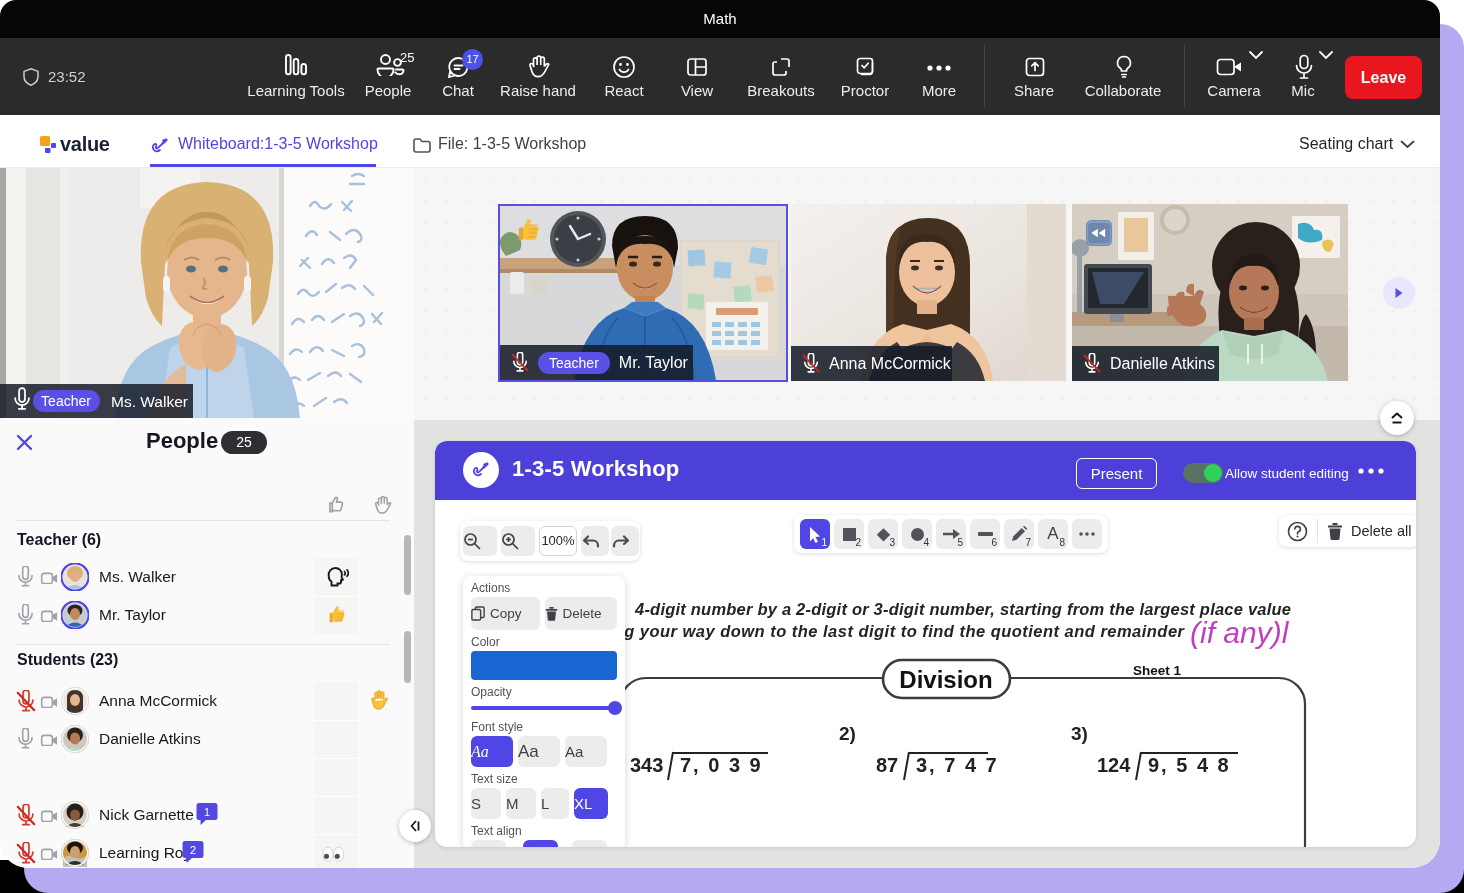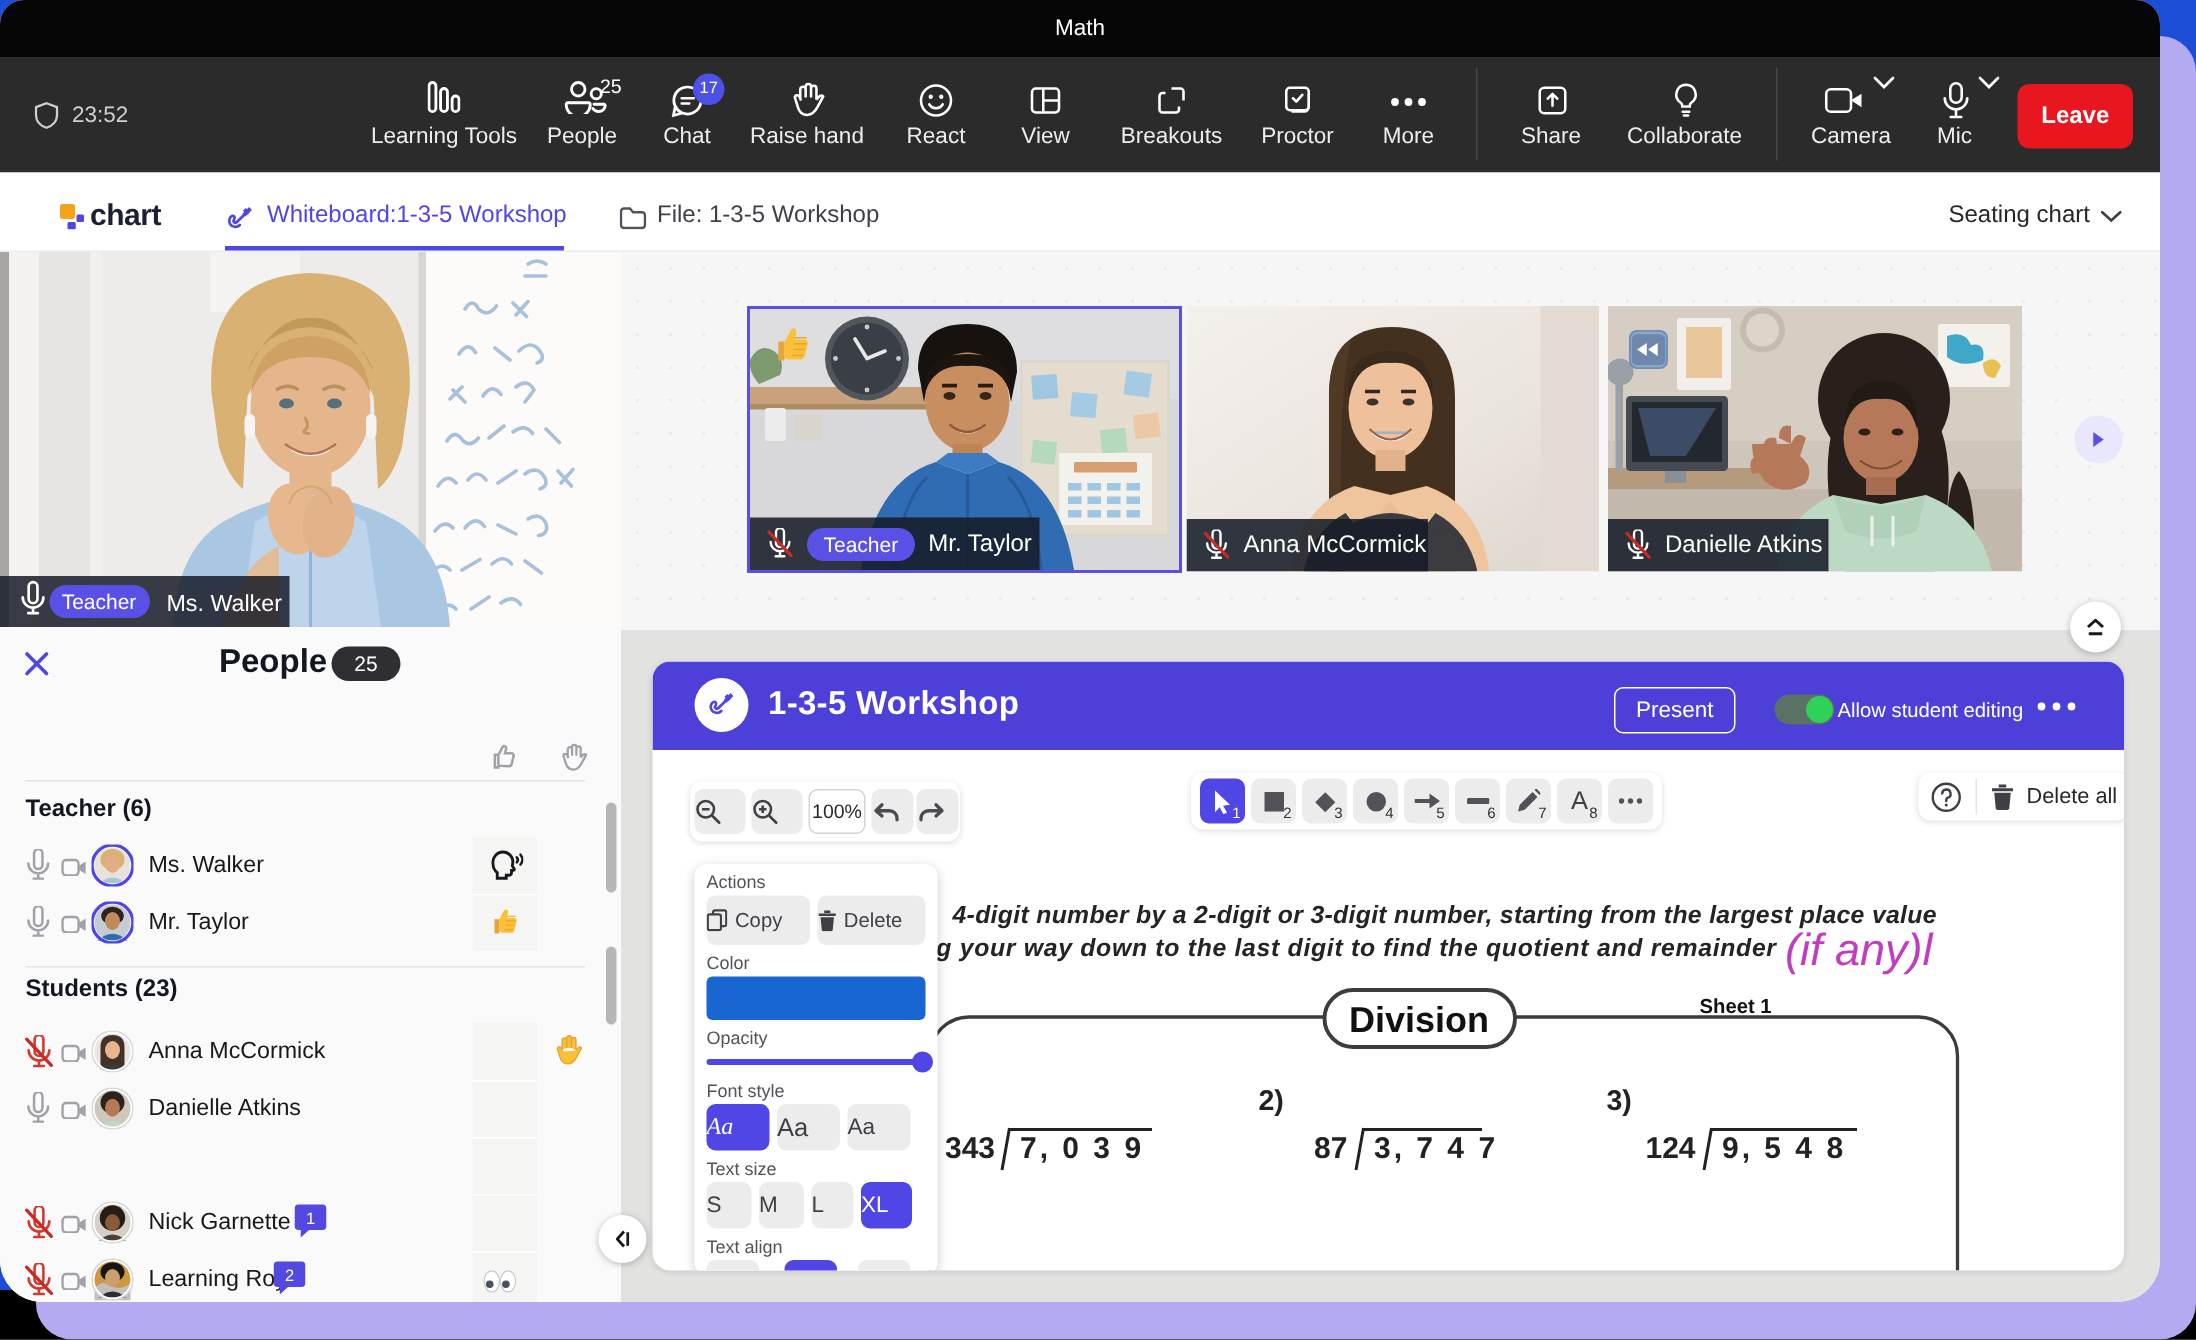--- a/index.html
+++ b/index.html
@@ -1,18 +1,18 @@
 <!DOCTYPE html>
 <html><head>
 <meta charset="utf-8">
 <style>
 *{margin:0;padding:0;box-sizing:border-box}
 html,body{width:1464px;height:893px;background:#000;overflow:hidden;font-family:"Liberation Sans",sans-serif}
 .ab{position:absolute}
-#stage{position:relative;width:1464px;height:860px;background:#1d4ed8}
+#stage{position:relative;width:1464px;height:860px;background:#ffffff}
 #lav{position:absolute;left:24px;top:24px;width:1440px;height:869px;background:#b4aaf1;border-radius:24px}
 #app{position:absolute;left:0;top:0;width:1440px;height:868px;border-radius:16px 16px 28px 28px;overflow:hidden;background:#f6f6f7}
 #titlebar{position:absolute;left:0;top:0;width:1440px;height:38px;background:#060606;color:#fff;font-size:15px;text-align:center;line-height:38px}
 #toolbar{position:absolute;left:0;top:38px;width:1440px;height:77px;background:#2b2b2b}
 .tblabel{position:absolute;top:44px;width:160px;text-align:center;font-size:15px;color:#ededed}
 #tabbar{position:absolute;left:0;top:115px;width:1440px;height:53px;background:#fff;border-bottom:1px solid #ececee}
 .dotbg{background-image:radial-gradient(#ebebec 1px,transparent 1.2px);background-size:22px 22px}
 .dotbg2{background-image:radial-gradient(#c9c9c8 1.1px,transparent 1.3px);background-size:22px 22px}
 #leftvid{position:absolute;left:0;top:168px;width:414px;height:250px;overflow:hidden}
 #people{position:absolute;left:0;top:418px;width:414px;height:450px;background:#fafafa;overflow:hidden}
@@ -170,21 +170,21 @@
         </svg>
 <div class="tblabel" style="left:1223px">Mic</div>
 <div class="ab" style="left:1345px;top:18px;width:77px;height:43px;background:#e8171f;border-radius:8px;color:#fff;font-size:16px;font-weight:bold;text-align:center;line-height:43px">Leave</div>
 </div>
 <div id="tabbar">
 <svg class="ab" style="left:40px;top:21px" width="17" height="17" viewBox="0 0 17 17">
           <rect x="0" y="0" width="10" height="10" rx="1.5" fill="#f6a31c"></rect>
           <rect x="11" y="7" width="5" height="5" rx="1" fill="#4f46e5"></rect>
           <rect x="5" y="12" width="5.5" height="5" rx="1" fill="#4f46e5"></rect>
         </svg>
-<div class="ab" style="left:60px;top:18px;font-size:20px;font-weight:bold;letter-spacing:-.3px;color:#1a2033">chart</div>
+<div class="ab" style="left:60px;top:18px;font-size:20px;font-weight:bold;letter-spacing:-.3px;color:#1a2033">value</div>
 <svg class="ab" style="left:150px;top:21px" width="20" height="20" viewBox="0 0 20 20" fill="none" stroke="#4f46e5" stroke-width="1.8">
           <path d="M12.5 7.5L17 3M12.9 3.6l2.8 2.8" stroke-width="2.6"></path>
           <path d="M12.5 7.5l-4.2 4.2c-1.7 1.7-3.2.2-2.3-1.2 1-1.4.3-3-1.3-2.5-1.6.6-2.6 3.2-1.2 5.5 1.5 2.3 4.6 2.3 6.4.5" stroke-linecap="round"></path>
         </svg>
 <div class="ab" style="left:178px;top:20px;font-size:16px;color:#4f46e5">Whiteboard:1-3-5 Workshop</div>
 <div class="ab" style="left:150px;top:49px;width:226px;height:3px;background:#4f46e5"></div>
 <svg class="ab" style="left:413px;top:23px" width="18" height="15" viewBox="0 0 18 15" fill="none" stroke="#52525b" stroke-width="1.6">
           <path d="M1 3a2 2 0 0 1 2-2h4l2 2.5h6a2 2 0 0 1 2 2V12a2 2 0 0 1-2 2H3a2 2 0 0 1-2-2z"></path>
         </svg>
 <div class="ab" style="left:438px;top:20px;font-size:16px;color:#3f3f46">File: 1-3-5 Workshop</div>

